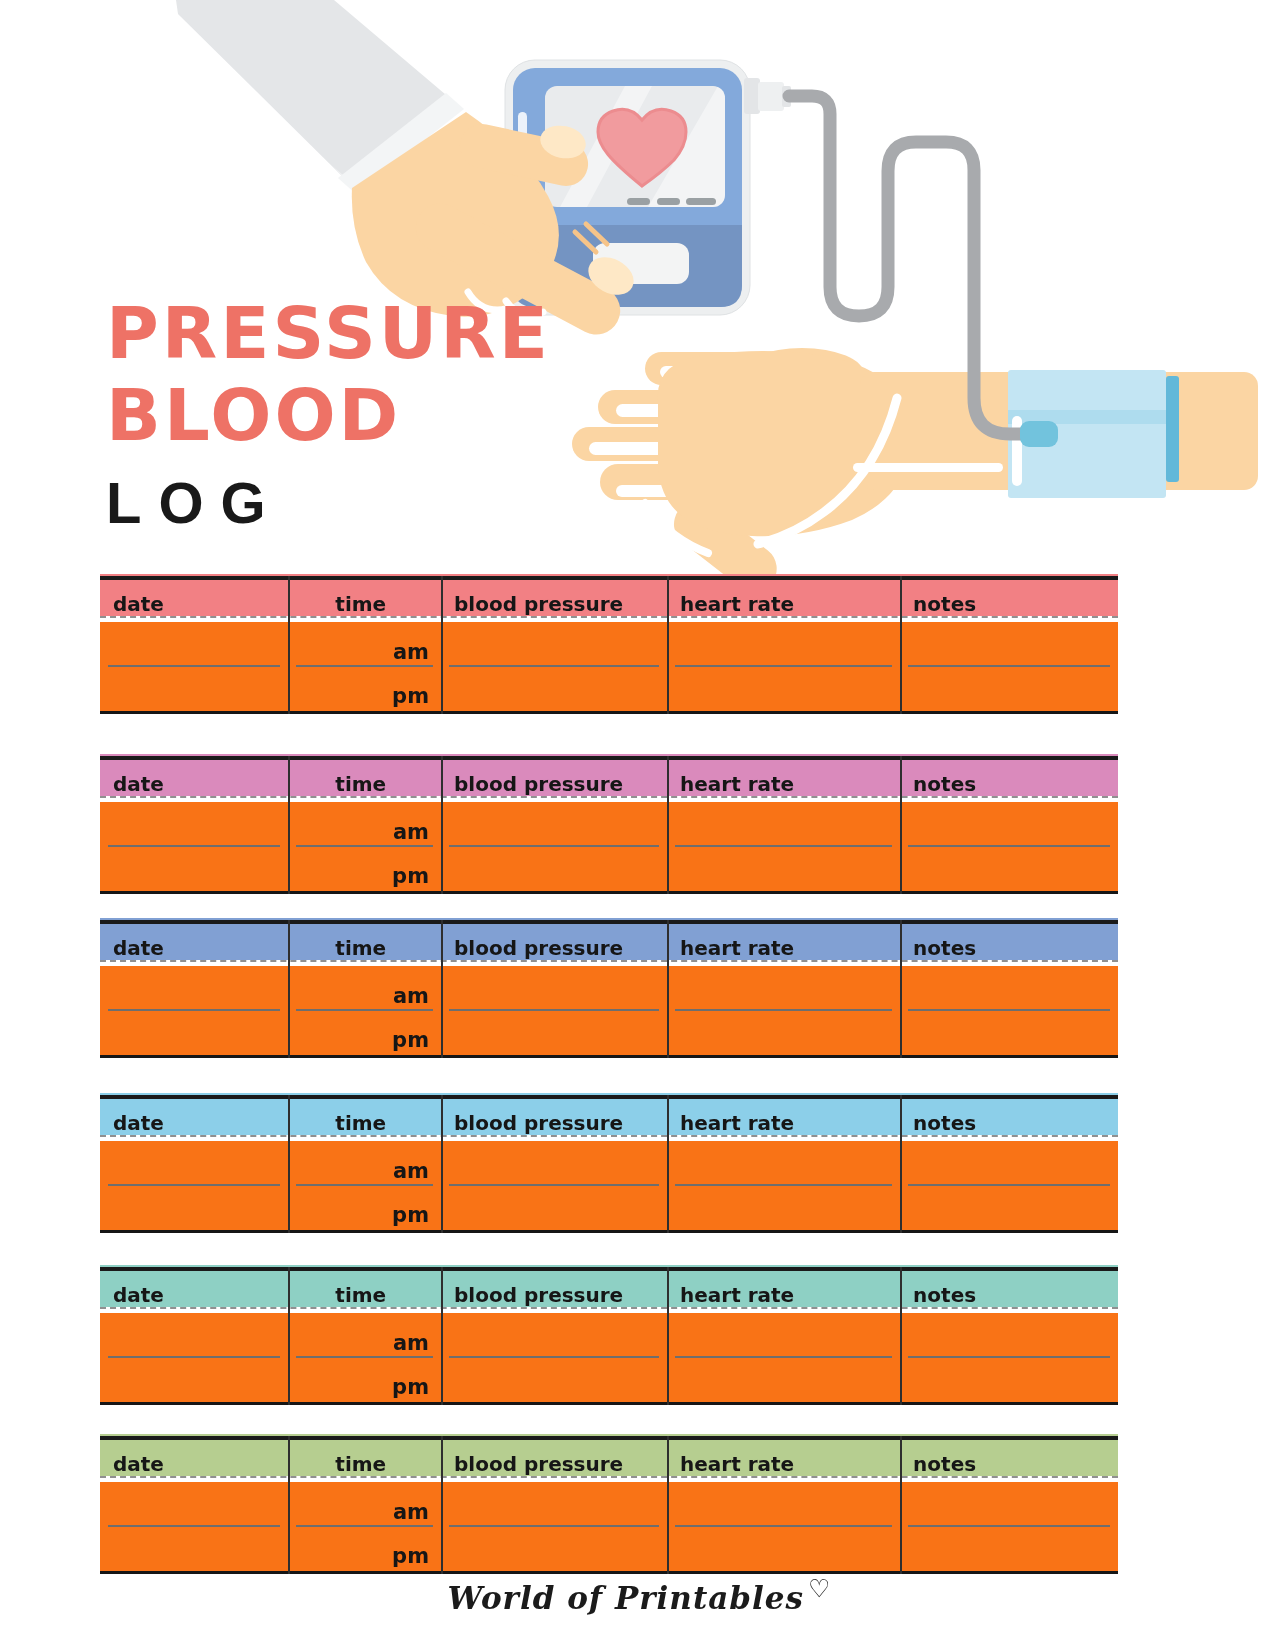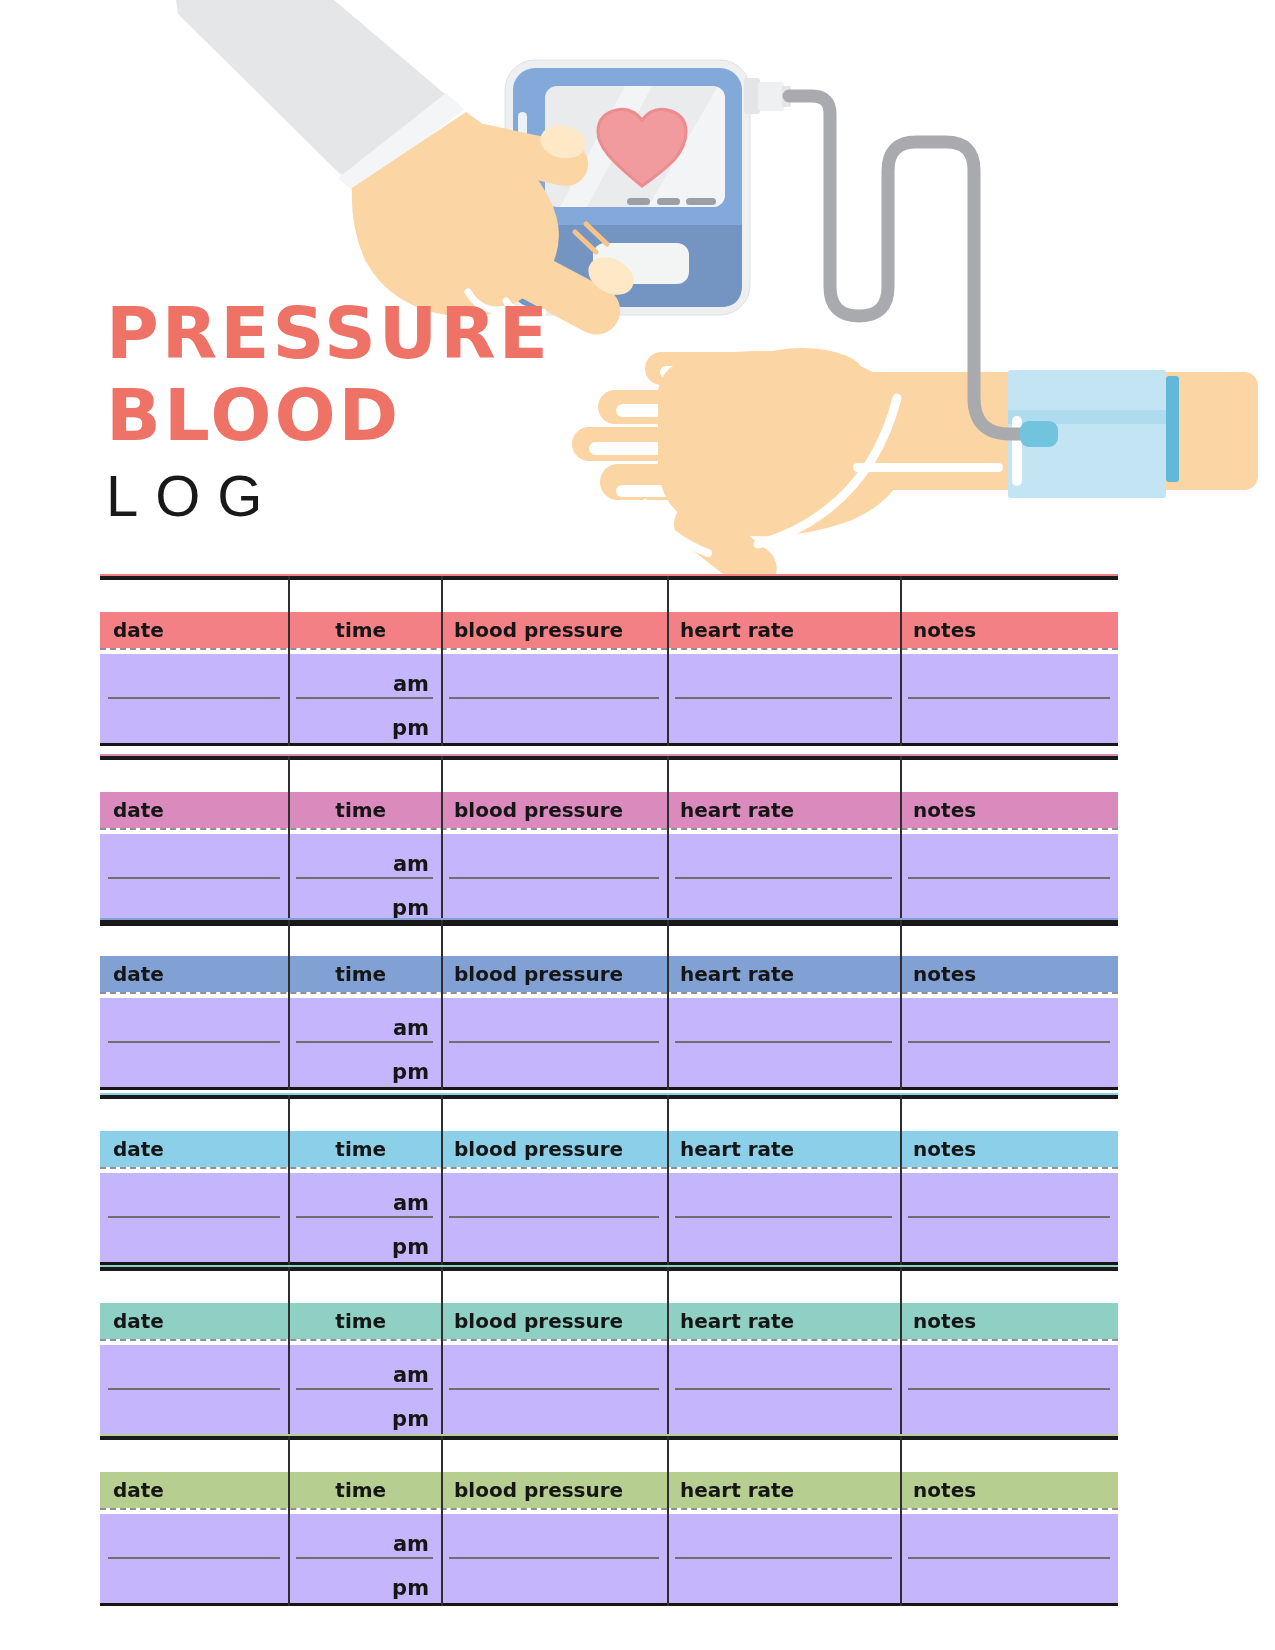--- a/index.html
+++ b/index.html
@@ -4,35 +4,35 @@
 <style>
   html,body{margin:0;padding:0;background:#ffffff;}
   #page{
     position:relative;width:1275px;height:1650px;background:#fff;overflow:hidden;
     font-family:"DejaVu Sans",sans-serif;
   }
   
   #title{position:absolute;left:106px;top:292px;}
   .title-line{display:block;font-size:72px;font-weight:bold;letter-spacing:3px;
     line-height:82px;color:var(--accent);}
-  .title-log{display:block;font-family:"Liberation Sans",sans-serif;font-weight:normal;
-    font-size:58px;letter-spacing:17px;line-height:62px;margin-top:9px;color:#191919;}
+  .title-log{display:block;font-family:"Liberation Sans",sans-serif;font-weight:bold;
+    font-size:58px;letter-spacing:17px;line-height:62px;margin-top:16px;color:#191919;}
   
   .tbl{position:absolute;left:100px;width:1018px;border-top:2.5px solid var(--hc);}
   .bar{height:4px;background:#1a1a1a;}
-  .head{height:36px;background:var(--hc);display:flex;align-items:center;margin-top:32px;}
+  .head{height:36px;background:var(--hc);display:flex;align-items:flex-end;}
   .hcell{font-weight:bold;font-size:20px;color:#161616;padding-left:13px;box-sizing:border-box;
     white-space:nowrap;overflow:hidden;}
   .hcell:nth-child(1){width:18.5%;}
   .hcell:nth-child(2){width:15%;padding-left:47px;}
   .hcell:nth-child(3){width:22.2%;}
   .hcell:nth-child(4){width:22.9%;}
   .hcell:nth-child(5){width:21.4%;}
   .dotted{height:4px;border-top:2px dashed #909090;background:#fff;}
-  .row{position:relative;height:45px;background:#c4b5fd;}
+  .row{position:relative;height:45px;background:#f97316;}
   .row.pm{height:44px;border-bottom:3px solid #161616;text-decoration:underline;}
   .ul{position:absolute;bottom:0;height:2px;background:#6e6e6e;}
   .ul.c1{left:8px;width:calc(18.5% - 16px);}
   .ul.c2{left:calc(18.5% + 8px);width:calc(15% - 16px);}
   .ul.c3{left:calc(33.5% + 8px);width:calc(22.2% - 16px);}
   .ul.c4{left:calc(55.7% + 8px);width:calc(22.9% - 16px);}
   .ul.c5{left:calc(78.6% + 8px);width:calc(21.4% - 16px);}
   .tlabel{position:absolute;left:18.5%;width:calc(15% - 12px);bottom:3px;text-align:right;
     font-weight:bold;font-size:21px;color:#161616;}
   .vline{position:absolute;top:0;bottom:0;width:1.5px;background:#2e2e2e;}
@@ -293,14 +293,17 @@
       <div class="row pm">
         <span class="tlabel">pm</span>
       </div>
       <span class="vline v1"></span>
       <span class="vline v2"></span>
       <span class="vline v3"></span>
       <span class="vline v4"></span>
     </div>
   </div>
 
+  <div id="footer">
+    <span>World of Printables</span><span class="heart">♡</span>
+  </div>
 
 </div>
 
 </body></html>

